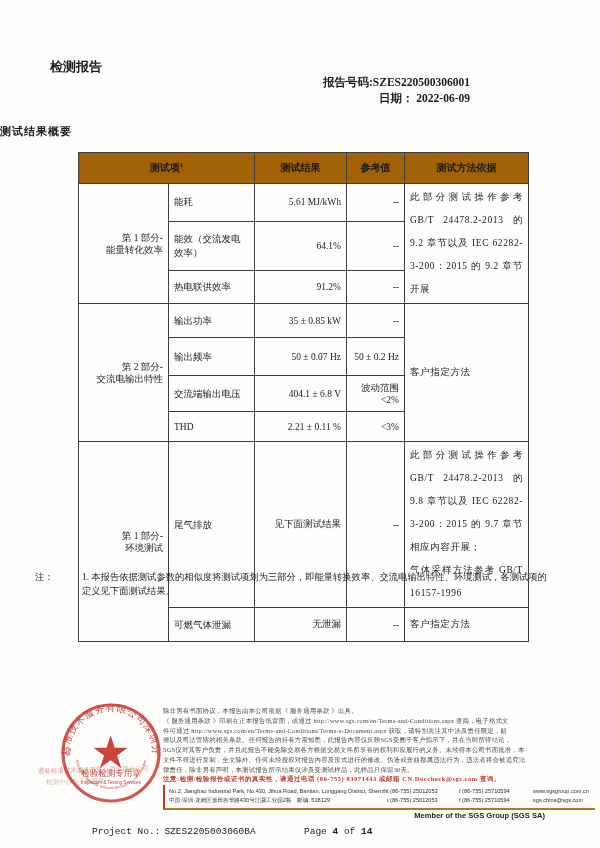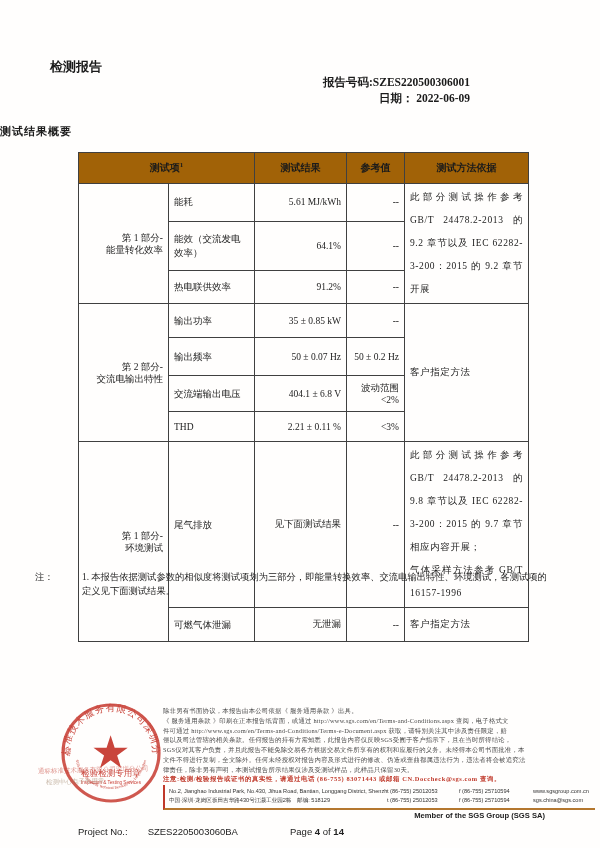--- a/index.html
+++ b/index.html
@@ -49,23 +49,23 @@
   .addr-block { position:absolute; left:163px; top:785px; width:432px; border-left:2px solid #c0392b;
     border-bottom:2px solid #b4772e; padding:2px 0 3px 4px;
     font-family:"Liberation Sans",sans-serif; font-size:5.6px; color:#333; line-height:9px; }
   .addr-row { display:flex; white-space:nowrap; }
   .addr-main { width:218px; flex:none; overflow:hidden; }
   .addr-tel { width:72px; flex:none; }
   .addr-fax { width:74px; flex:none; }
   .addr-web { flex:1; }
   .member { position:absolute; right:55px; top:811px; font-family:"Liberation Sans",sans-serif;
     font-size:7.6px; font-weight:bold; color:#222; }
-  .project-line { position:absolute; left:58px; top:826px; width:490px;
-    font-family:Liberation Sans, sans-serif; font-size:9.5px; color:#222; display:flex;padding-left:20px; }
-  .proj-no { margin-left:20px; }
+  .project-line { position:absolute; left:72px; top:826px; width:490px;
+    font-family:Liberation Mono, monospace; font-size:9.5px; color:#222; display:flex;padding-left:20px; }
+  .proj-no { margin-left:4px; }
   .page-num { position:absolute; left:232px; }
   .b { font-weight:bold; }
 </style>
 </head>
 <body>
 
 <div class="page">
 
   <div class="doc-type">检测报告</div>
   <div class="report-meta">

